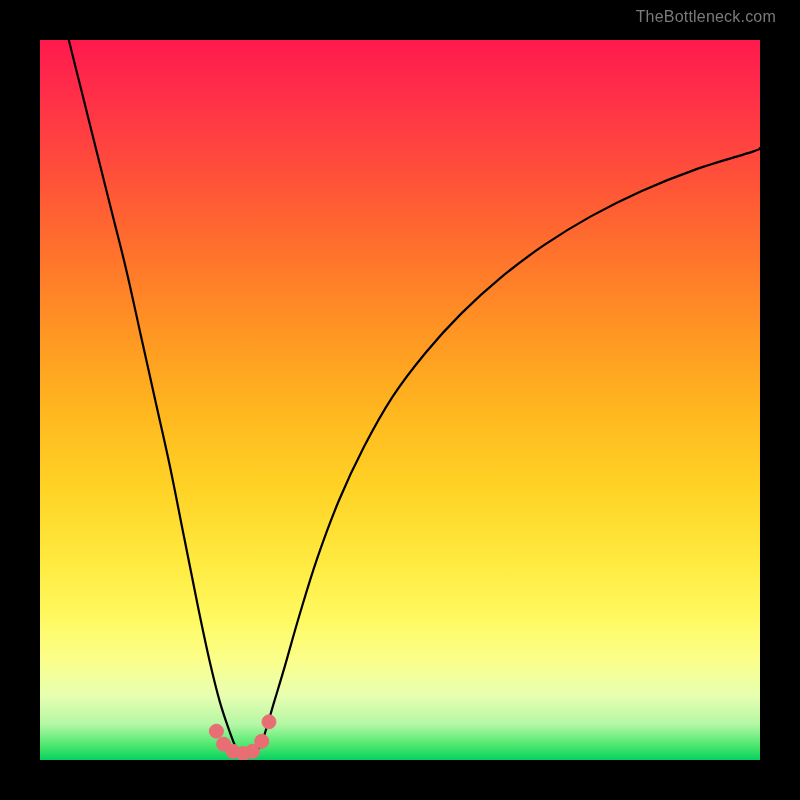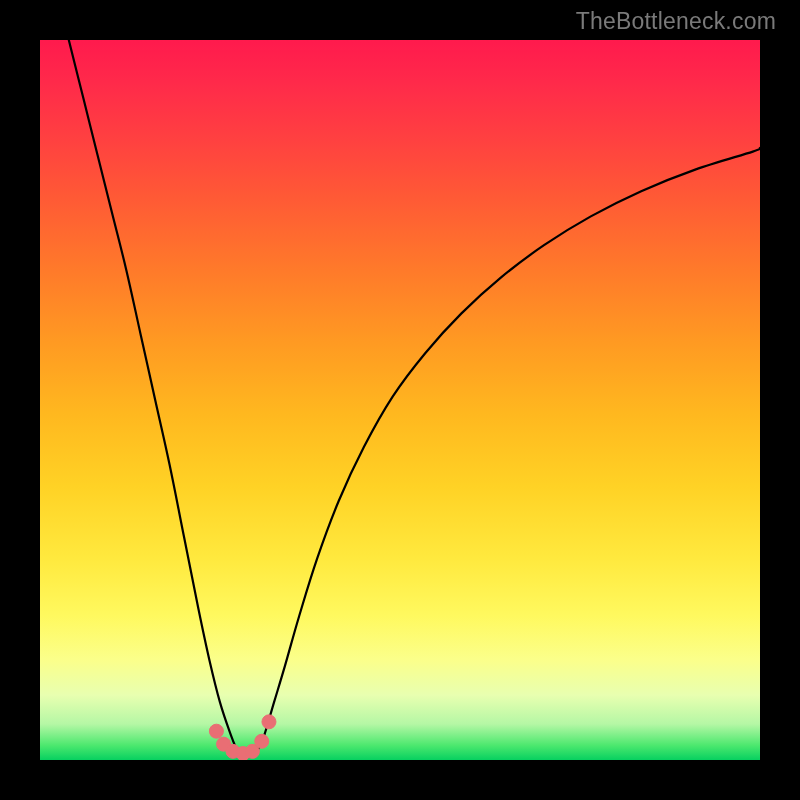--- a/index.html
+++ b/index.html
@@ -42,21 +42,21 @@
       #b5f7a5 95%,
       #4be86e 98%,
       #07d060 100%
     );
   }
   .watermark {
     position: absolute;
     top: 8px;
     right: 24px;
     color: #7a7a7a;
-    font-size: 23px;
+    font-size: 16px;
     letter-spacing: 0.2px;
     font-weight: 400;
   }
   svg.curves {
     position: absolute;
     left: 40px;
     top: 40px;
     width: 720px;
     height: 720px;
   }

